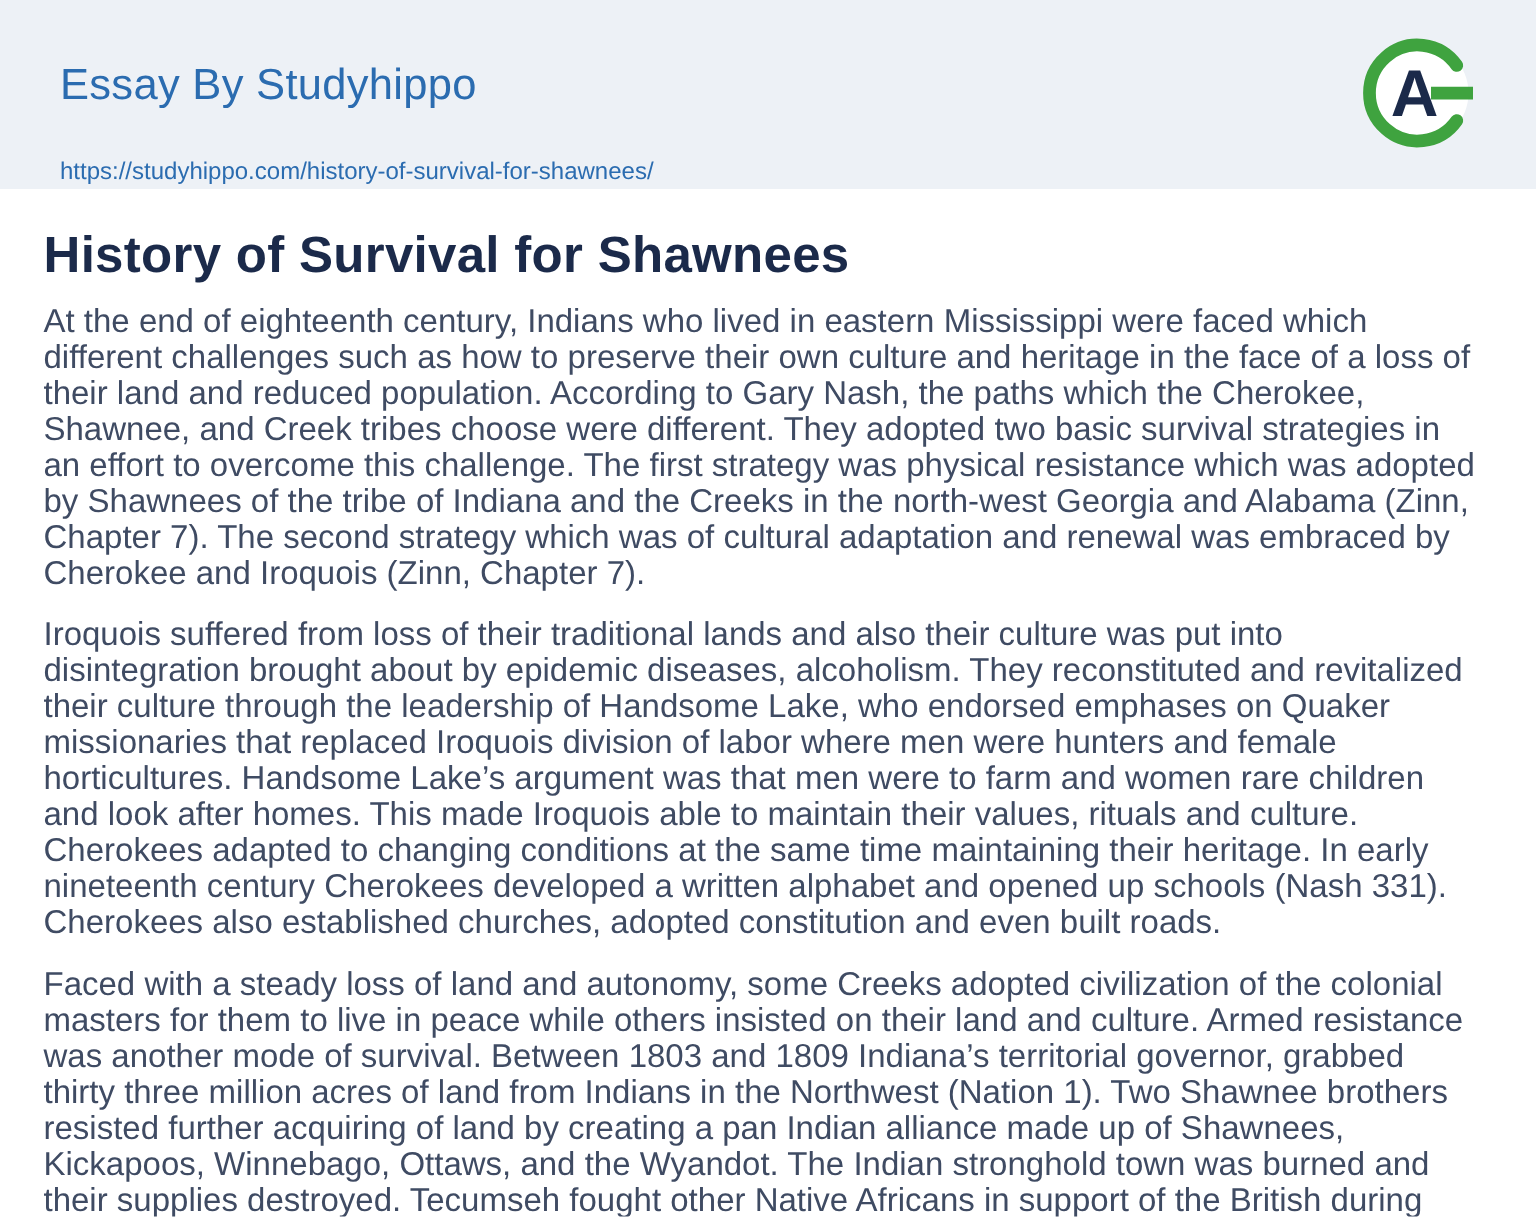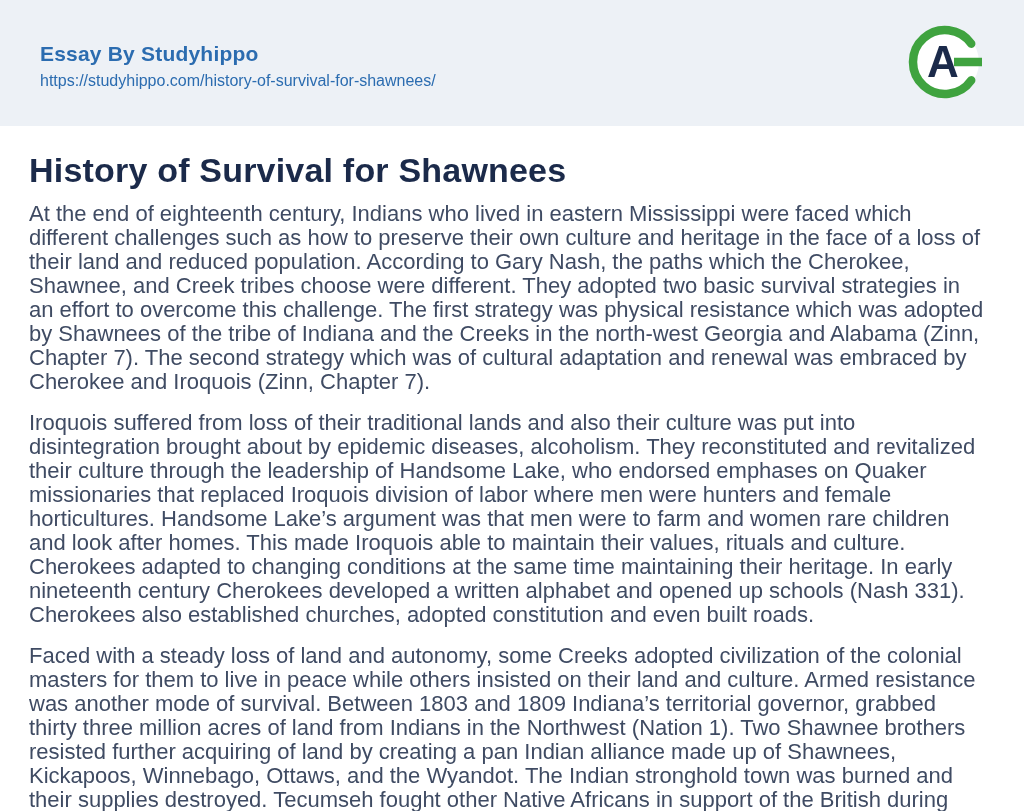--- a/index.html
+++ b/index.html
@@ -15,28 +15,28 @@
   
   .page-header {
     position: relative;
     width: 100%;
     height: 126px;
     background: #edf1f6;
     padding: 43px 40px 0 40px;
   }
   .site-title {
     color: #2b6cb0;
-    font-size: 21px;
-    font-weight: 700;
+    font-size: 29px;
+    font-weight: 400;
     line-height: 1;
     letter-spacing: 0.2px;
   }
   .site-url {
     display: inline-block;
-    margin-top: 8px;
+    margin-top: 34px;
     color: #2b6cb0;
     font-size: 16px;
     text-decoration: none;
     cursor: pointer;
   }
   .logo {
     position: absolute;
     top: 24px;
     right: 41px;
     width: 76px;

